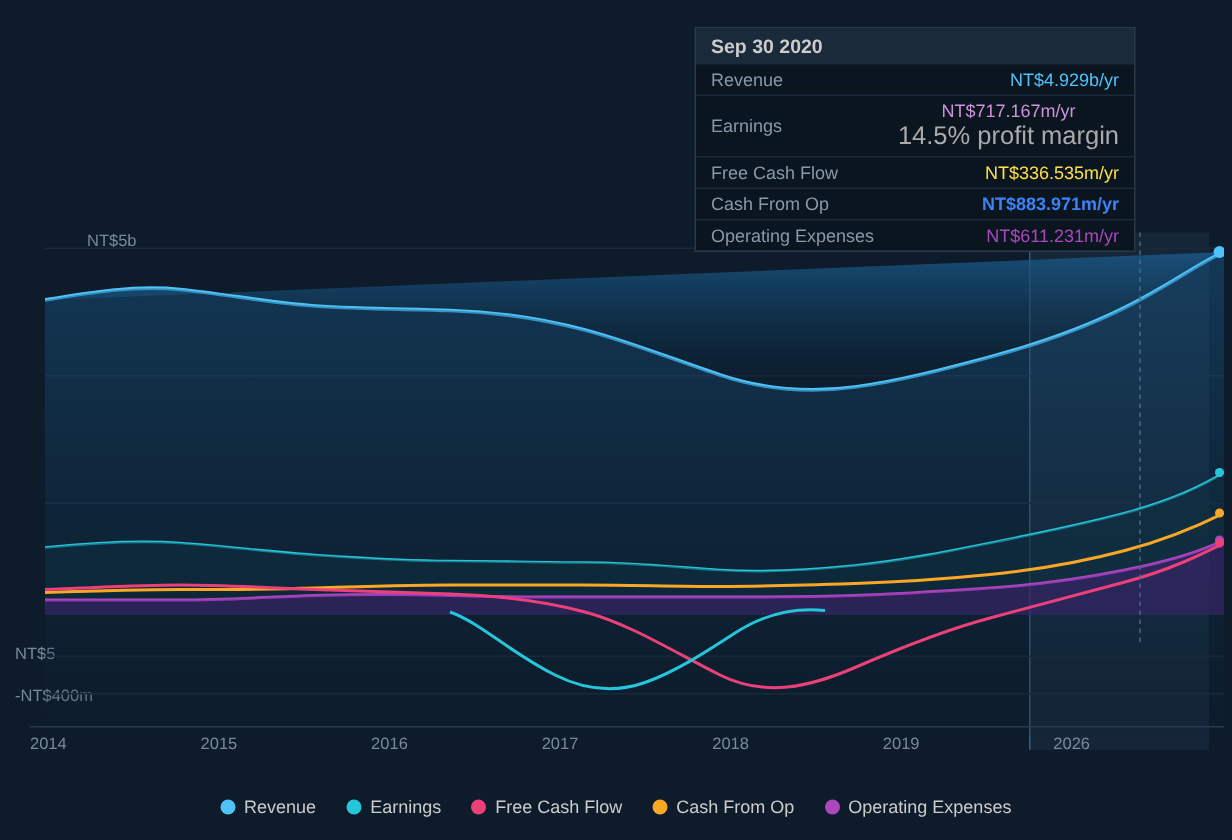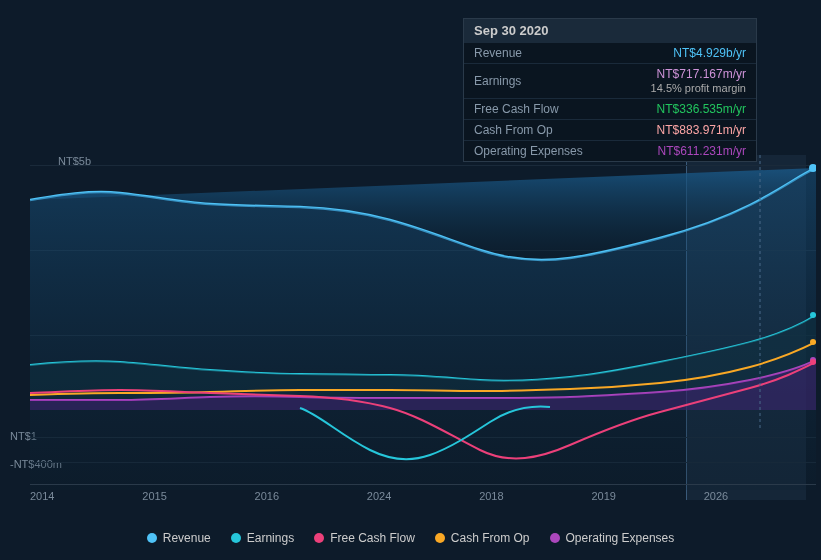--- a/index.html
+++ b/index.html
@@ -34,22 +34,22 @@
       display: flex;
       justify-content: space-between;
       align-items: center;
       padding: 3px 10px;
       font-size: 12px;
       border-top: 1px solid #1a2a3a;
     }
     .tooltip-row .label { color: #8899aa; }
     .tooltip-row .value { color: #fff; text-align: left; }
     .value.revenue-color { color: #4fc3f7; }
-    .value.free-cf-color { color: #22c55e; }
-    .value.cash-op-color { color: #fca5a5; }
+    .value.free-cf-color { color: #fde047; }
+    .value.cash-op-color { color: #3b82f6; font-weight: bold; }
     .value.op-exp-color { color: #ab47bc; }
     .y-axis-label {
       position: absolute;
       left: 10px;
       font-size: 11px;
       color: #7a8a9a;
     }
     .y-label-top { top: 155px; margin-left: 48px; }
     .y-label-mid { top: 430px; }
     .y-label-neg { top: 458px; }
@@ -62,21 +62,21 @@
       width: 120px;
       bottom: 60px;
       background: rgba(30, 50, 70, 0.5);
       border-left: 1px solid #3a5a7a;
     }
 
     
     .x-axis {
       position: absolute;
       bottom: 58px;
-      left: 30px;
+      left: 20px;
       right: 5px;
       display: flex;
       justify-content: space-between;
       font-size: 11px;
       color: #7a8a9a;
       border-top: 1px solid #2a3a4a;
       padding-top: 5px;
       align-items: center;
     }
 
@@ -120,23 +120,23 @@
 <div class="tooltip-box">
   <div class="tooltip-header">Sep 30 2020</div>
   <div class="tooltip-row">
     <span class="label">Revenue</span>
     <span class="value revenue-color">
       <span>NT$4.929b</span><span>/yr</span>
     </span>
   </div>
   <div class="tooltip-row">
     <span class="label">Earnings</span>
-    <span class="value" style="text-align:right;">
+    <span class="value" style="text-align:center;">
       <span style="color:#ce93d8;">NT$717.167m</span><span style="color:#ce93d8;">/yr</span><br>
-      <span style="color:#aaa; font-size:11px;">14.5% profit margin</span>
+      <span style="color:#aaa; font-size:17px;">14.5% profit margin</span>
     </span>
   </div>
   <div class="tooltip-row">
     <span class="label">Free Cash Flow</span>
     <span class="value free-cf-color">
       <span>NT$336.535m</span><span>/yr</span>
     </span>
   </div>
   <div class="tooltip-row">
     <span class="label">Cash From Op</span>
@@ -146,21 +146,21 @@
   </div>
   <div class="tooltip-row">
     <span class="label">Operating Expenses</span>
     <span class="value op-exp-color">
       <span>NT$611.231m</span><span>/yr</span>
     </span>
   </div>
 </div>
 
 <div class="y-axis-label y-label-top">NT$5b</div>
-<div class="y-axis-label y-label-mid">NT$1</div>
+<div class="y-axis-label y-label-mid">NT$5</div>
 <div class="y-axis-label y-label-neg">-NT$400m</div>
 
 <div class="highlight-region"></div>
 
 <div class="grid-line" style="top: 165px;"></div>
 <div class="grid-line" style="top: 250px;"></div>
 <div class="grid-line" style="top: 335px;"></div>
 <div class="grid-line" style="top: 437px;"></div>
 <div class="grid-line" style="top: 462px;"></div>
 
@@ -203,21 +203,21 @@
   <circle cx="783" cy="315" r="3" fill="#26c6da"></circle>
   <circle cx="783" cy="342" r="3" fill="#f9a825"></circle>
   <circle cx="783" cy="360" r="3" fill="#ab47bc"></circle>
   <circle cx="783" cy="362" r="3" fill="#ec407a"></circle>
 </svg>
 
 <div class="x-axis">
   <span>2014</span>
   <span>2015</span>
   <span>2016</span>
-  <span>2024</span>
+  <span>2017</span>
   <span>2018</span>
   <span>2019</span>
   <span>2026</span>
   <span></span>
 </div>
 
 <div class="legend">
   <div class="legend-item">
     <div class="legend-dot" style="background:#4fc3f7;"></div>
     <span>Revenue</span>

